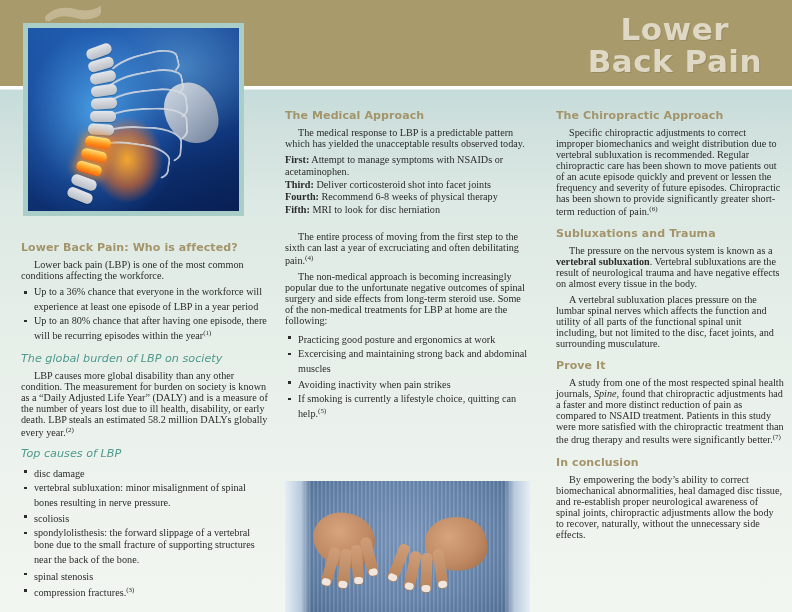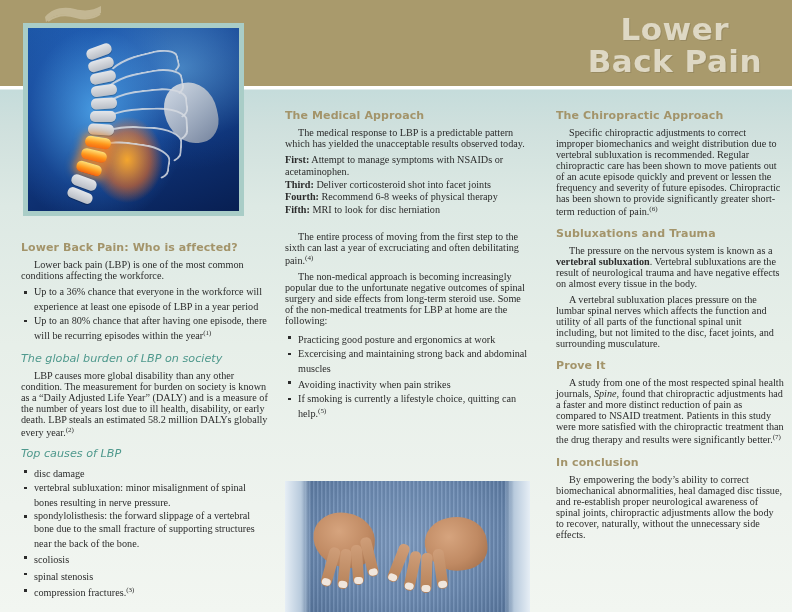--- a/index.html
+++ b/index.html
@@ -276,22 +276,22 @@
   <ul class="bullets">
     <li><span>Up to a 36% chance that everyone in the workforce will experience at least one episode of LBP in a year period</span><sup class="ref"></sup></li>
     <li><span>Up to an 80% chance that after having one episode, there will be recurring episodes within the year</span><sup class="ref">(1)</sup></li>
   </ul>
   <h3 class="sub-head">The global burden of LBP on society</h3>
   <p class="body-p"><span>LBP causes more global disability than any other condition. The measurement for burden on society is known as a “Daily Adjusted Life Year” (DALY) and is a measure of the number of years lost due to ill health, disability, or early death. LBP steals an estimated 58.2 million DALYs globally every year.</span><sup class="ref">(2)</sup></p>
   <h3 class="sub-head">Top causes of LBP</h3>
   <ul class="bullets">
     <li><span>disc damage</span><sup class="ref"></sup></li>
     <li><span>vertebral subluxation: minor misalignment of spinal bones resulting in nerve pressure.</span><sup class="ref"></sup></li>
+    <li><span>scoliosis</span><sup class="ref"></sup></li>
     <li><span>spondylolisthesis: the forward slippage of a vertebral bone due to the small fracture of supporting structures near the back of the bone.</span><sup class="ref"></sup></li>
-    <li><span>scoliosis</span><sup class="ref"></sup></li>
     <li><span>spinal stenosis</span><sup class="ref"></sup></li>
     <li><span>compression fractures.</span><sup class="ref">(3)</sup></li>
   </ul>
 </div>
 
 <div class="col" id="col-mid">
   <h2 class="section-head">The Medical Approach</h2>
   <p class="body-p">The medical response to LBP is a predictable pattern which has yielded the unacceptable results observed today.</p>
   <div style="margin-bottom:15px;">
     <p class="step"><b>First:</b><span> Attempt to manage symptoms with NSAIDs or acetaminophen.</span></p>

